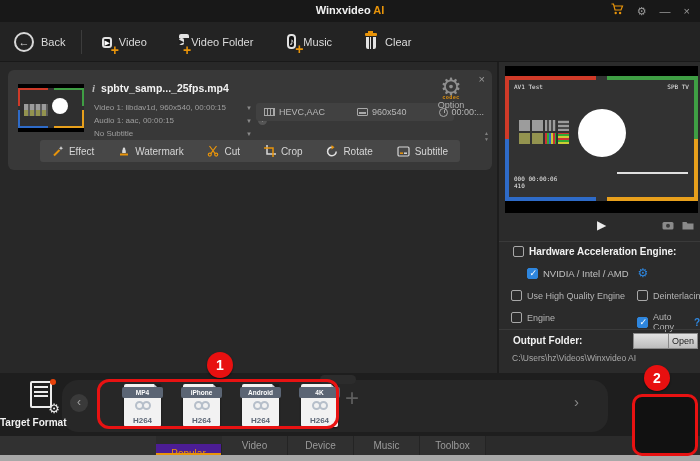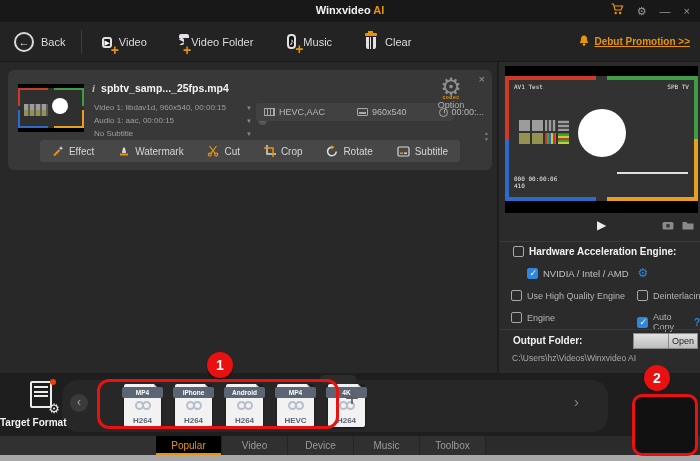--- a/index.html
+++ b/index.html
@@ -125,37 +125,37 @@
   .tray { position:absolute; top:7px; left:62px; width:546px; height:52px; background:#272727; border-radius:16px; }
   .handle { position:absolute; top:-5px; left:258px; width:36px; height:9px; background:#2c2c2c; border-radius:5px; }
   .tf-icon { position:absolute; top:6px; left:28px; width:34px; height:34px; }
   .tf-doc { position:absolute; left:2px; top:2px; width:22px; height:27px; border:2px solid #ececec; border-radius:2px; padding:3px 2px; }
   .tf-doc i { display:block; height:2px; background:#ececec; margin-bottom:2.5px; }
   .tf-dot { position:absolute; right:6px; top:0; width:6px; height:6px; border-radius:50%; background:#e8420a; }
   .tf-gear { position:absolute; right:2px; bottom:-2px; font-size:13px; color:#ececec; line-height:12px; }
   .tf-label { position:absolute; top:44px; left:0; width:106px; text-align:left; font-size:10px; font-weight:bold; color:#f2f2f2; }
   .chev-circle { position:absolute; top:21px; left:70px; width:18px; height:18px; border-radius:50%; background:#3a3a3a;
     color:#a0a0a0; font-size:12px; text-align:center; line-height:16px; cursor:pointer; }
-  .formats { position:absolute; top:11px; left:104px; display:flex; gap:14px;padding-left:20px; }
+  .formats { position:absolute; top:11px; left:104px; display:flex; gap:22px;padding-left:20px; }
   .fmt { position:relative; width:37px; height:43px; background:#f2f2f2; border-radius:2px; cursor:pointer; box-shadow:0 1px 2px rgba(0,0,0,.5); }
   .fmt-fold { position:absolute; top:0; right:0; width:0; height:0; border-top:7px solid #1e1e1e; border-left:7px solid #c9ced6; }
   .fmt-badge { position:absolute; top:3px; left:-2px; right:-2px; height:11px; background:#5b6574; border-radius:2px;
     color:#fff; font-size:6.5px; font-weight:bold; text-align:center; line-height:11px; }
   .fmt-reel { position:absolute; top:17px; left:0; width:100%; display:flex; justify-content:center; }
   .fmt-reel i { width:9px; height:9px; border:2px solid #b6bfca; border-radius:50%; }
   .fmt-reel i + i { margin-left:-2px; }
   .fmt-codec { position:absolute; bottom:2px; width:100%; text-align:center; font-size:8px; font-weight:bold; color:#5b6574; }
   .plus-btn { position:absolute; top:13px; left:345px; color:#5f5f5f; font-size:24px; line-height:24px; cursor:pointer; }
   .chev-right { position:absolute; top:20px; left:574px; color:#8a8a8a; font-size:15px; cursor:pointer; }
 
   
   .tabsrow { position:absolute; top:436px; left:0; width:700px; height:19px; background:#2b2b2b; display:flex; }
   .tabs-spacer { width:156px; background:#313131; }
   .tab { width:66px; text-align:center; font-size:10px; color:#9a9a9a; line-height:19px; background:#303030; border-right:1px solid #242424; cursor:pointer; }
-  .tab.active { background:#000000; color:#e8940a; box-shadow:inset 0 -2px 0 #e8940a; }
+  .tab.active { background:#4c1d95; color:#e8940a; box-shadow:inset 0 -2px 0 #e8940a;margin-top:8px; }
   .bottom-strip { position:absolute; top:455px; left:0; width:700px; height:6px; background:#a8a8a8; }
 
   
   .run-zone { position:absolute; top:394px; left:632px; width:66px; height:62px; background:#111; border:3px solid #e81212; border-radius:10px; z-index:5; }
   .run-btn { position:absolute; top:401px; left:640px; width:50px; height:50px; border-radius:50%; z-index:6; cursor:pointer;
     border:3px solid #bcbcbc;
     background:radial-gradient(circle at 50% 28%, #8ec4f8 0%, #3c8de0 42%, #1255a8 78%, #0d3f80 100%);
     color:#fff; font-weight:bold; font-size:13px; text-align:center; line-height:44px; text-shadow:0 1px 2px rgba(0,0,0,.7);
     box-shadow:inset 0 2px 3px rgba(255,255,255,.45), 0 0 4px rgba(0,0,0,.8); }
   .ann-circle { position:absolute; width:26px; height:26px; border-radius:50%; background:#e81010; color:#fff;
@@ -205,29 +205,20 @@
     <div class="tbar-btn" style="margin-left:34px;">
       <span class="ic-wrap"><span class="music-ic">♪</span><span class="plus-badge">+</span></span>
       <span>Music</span>
     </div>
     <div class="tbar-btn" style="margin-left:32px;">
       <span class="trash-ic">
           <span class="trash-lid"></span>
           <span class="trash-body"></span>
         </span>
       <span>Clear</span>
-    </div>
-    <div class="promo">
-      <span>
-        <svg width="10" height="12" viewBox="0 0 10 12">
-            <path d="M5 .5C3 .5 2 2 2 4c0 2-.8 3.2-1.5 3.9h9C8.8 7.2 8 6 8 4 8 2 7 .5 5 .5z" fill="#e8940a"></path>
-            <circle cx="5" cy="9.6" r="1.3" fill="#e8940a"></circle>
-          </svg>
-      </span>
-      <a>Debut Promotion &gt;&gt;</a>
     </div>
   </div>
 
   <div class="left-panel">
     <div class="file-card">
       <div class="thumb">
         <div class="thumb-pat">
           <div class="mini-c tl"></div>
             <div class="mini-c tr"></div>
             <div class="mini-c bl"></div>
@@ -450,29 +441,20 @@
         <span class="fmt-fold"></span>
         <span class="fmt-badge">Android</span>
         <span class="fmt-reel">
             <i></i>
             <i></i>
           </span>
         <span class="fmt-codec">H264</span>
       </div>
       <div class="fmt">
         <span class="fmt-fold"></span>
-        <span class="fmt-badge">MP4</span>
-        <span class="fmt-reel">
-            <i></i>
-            <i></i>
-          </span>
-        <span class="fmt-codec">HEVC</span>
-      </div>
-      <div class="fmt">
-        <span class="fmt-fold"></span>
         <span class="fmt-badge">4K</span>
         <span class="fmt-reel">
             <i></i>
             <i></i>
           </span>
         <span class="fmt-codec">H264</span>
       </div>
     </div>
 
     <div class="plus-btn">+</div>

